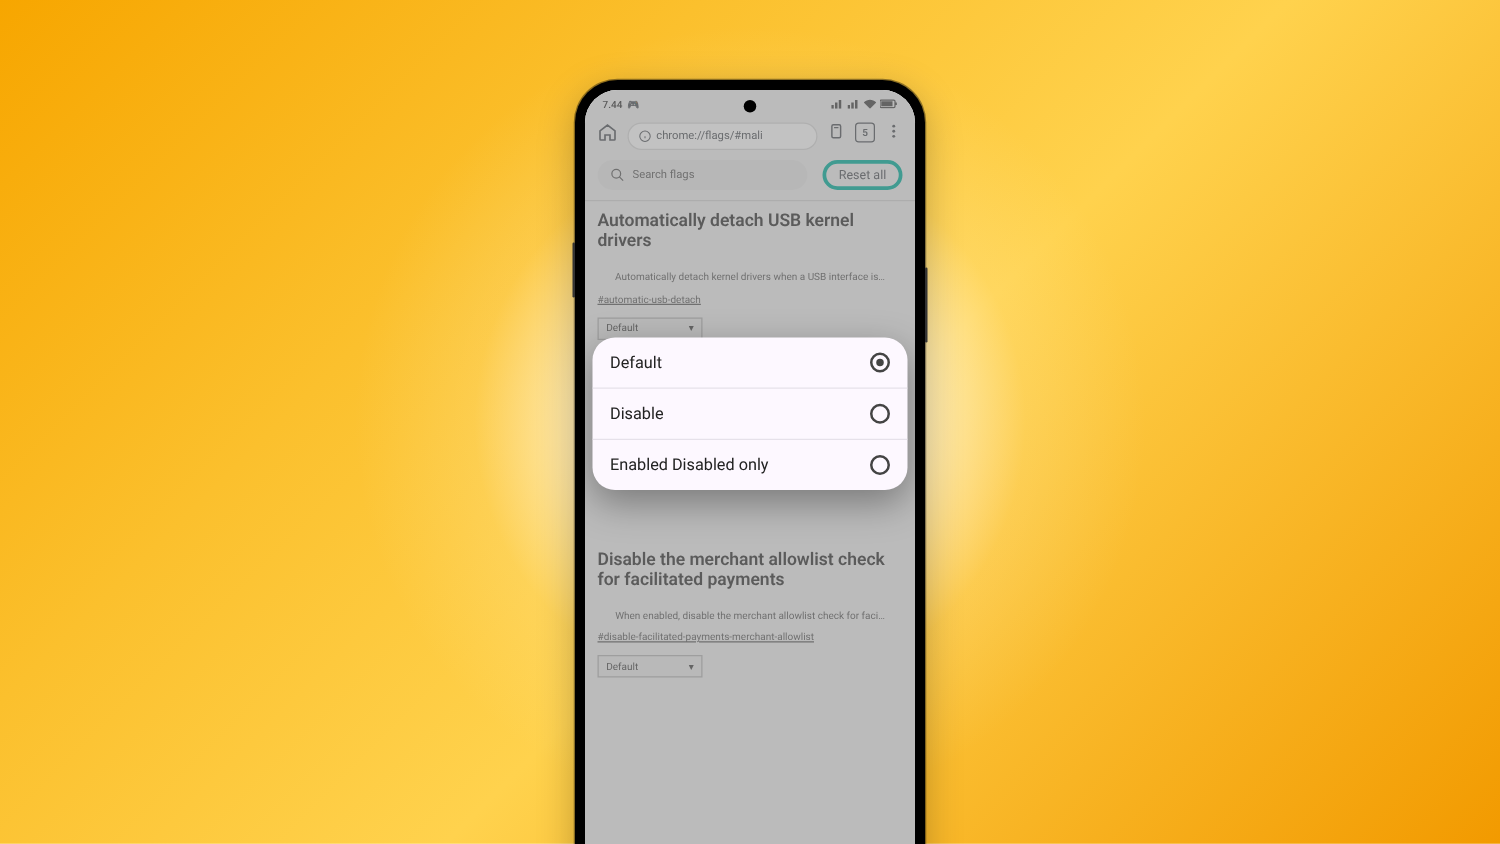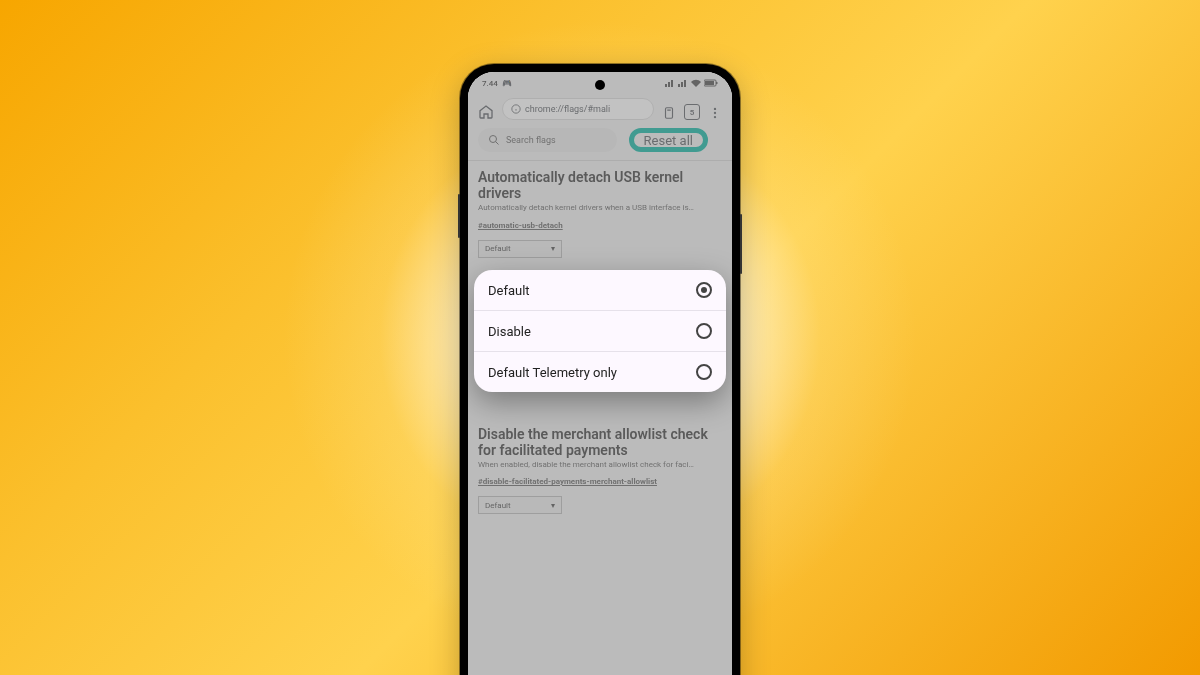--- a/index.html
+++ b/index.html
@@ -46,62 +46,62 @@
     height: 22px; display:flex; align-items:center; justify-content:space-between;
     padding: 0 14px; font-size: 8px; color: #444; font-weight: 500;
     background: #f3f3f3;
   }
   .sb-left { display:flex; gap:4px; align-items:center; }
   .sb-right { display:flex; gap:3px; align-items:center; }
   .sb-right svg { display:block; }
 
   
   .urlbar {
-    display:flex; align-items:flex-end; gap:8px;
+    display:flex; align-items:flex-start; gap:8px;
     padding: 4px 10px 8px 10px; background:#f3f3f3;
   }
   .urlbar svg { flex:0 0 auto; }
   .urlfield {
     flex:1; display:flex; align-items:center; gap:4px;
     background:#fff; border-radius: 12px; height:22px;
     padding:0 8px; font-size:9px; color:#5f6368; border:1px solid #ddd;
     overflow:hidden; white-space:nowrap;
   }
   .tabcount {
     width:16px; height:16px; border:1.5px solid #5f6368; border-radius:3px;
     display:flex; align-items:center; justify-content:center;
     font-size:8px; color:#5f6368; font-weight:600;
   }
 
   
   .searchrow {
     display:flex; align-items:center; gap:12px;
-    padding: 0 24px 8px 10px;
+    padding: 0 10px 8px 10px;
   }
   .searchfield {
     flex:1; display:flex; align-items:center; gap:6px;
     background:#ececec; border-radius:14px; height:24px; padding:0 10px;
     font-size:9px; color:#6b6b6b;
   }
   .resetbtn {
     height:24px; padding:0 10px; border-radius:14px;
-    border:5px solid #14b8a6; background:transparent;
-    font-size:13px; color:#5f6368; display:flex; align-items:center;
+    border:3px solid #14b8a6; background:transparent;
+    font-size:10px; color:#5f6368; display:flex; align-items:center;
   }
 
   .divider { height:1px; background:#d9d9d9; }
 
   
   .content { flex:1; overflow:hidden; position:relative; }
   .flag {
     padding: 8px 10px 10px 10px;
   }
   .flag-title { font-size:14px; font-weight:600; color:#444; }
-  .flag-desc { font-size:8px; color:#6a6a6a; margin-top:2px; line-height:1.2; }
-  .flag-anchor { font-size:8px; color:#6a6a6a; text-decoration:underline; margin-top:2px; display:inline-block;font-weight:bold; }
+  .flag-desc { font-size:8px; color:#6a6a6a; margin-top:16px; line-height:1.2;text-align:center; }
+  .flag-anchor { font-size:8px; color:#6a6a6a; text-decoration:underline; margin-top:2px; display:inline-block; }
   .flag-select {
     margin-top:8px; width:84px; height:18px; border:1px solid #bdbdbd;
     background:#efefef; font-size:8px; color:#555; display:flex; align-items:center;
     justify-content:space-between; padding:0 6px;
   }
   .flag-select .chev { font-size:8px; color:#555; }
 
   
   .dim {
     position:absolute; inset:0; background:rgba(120,120,120,.45);
@@ -264,19 +264,19 @@
     <div class="popup">
       <div class="popup-row">
         <span>Default</span>
         <span class="radio selected"></span>
       </div>
       <div class="popup-row">
         <span>Disable</span>
         <span class="radio"></span>
       </div>
       <div class="popup-row">
-        <span>Default Telemetry only</span>
+        <span>Enabled Disabled only</span>
         <span class="radio"></span>
       </div>
     </div>
 
   </div>
 </div>
 
 </body></html>

